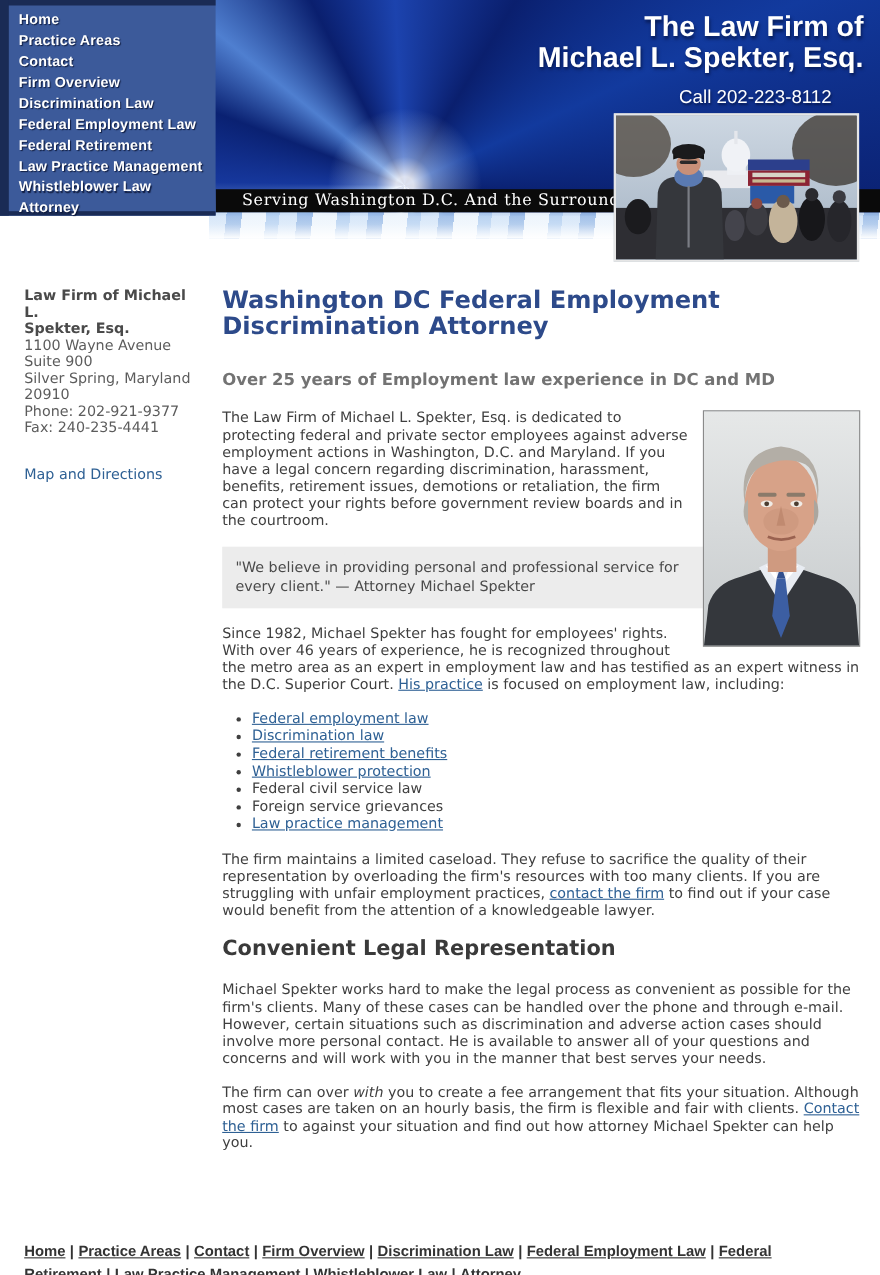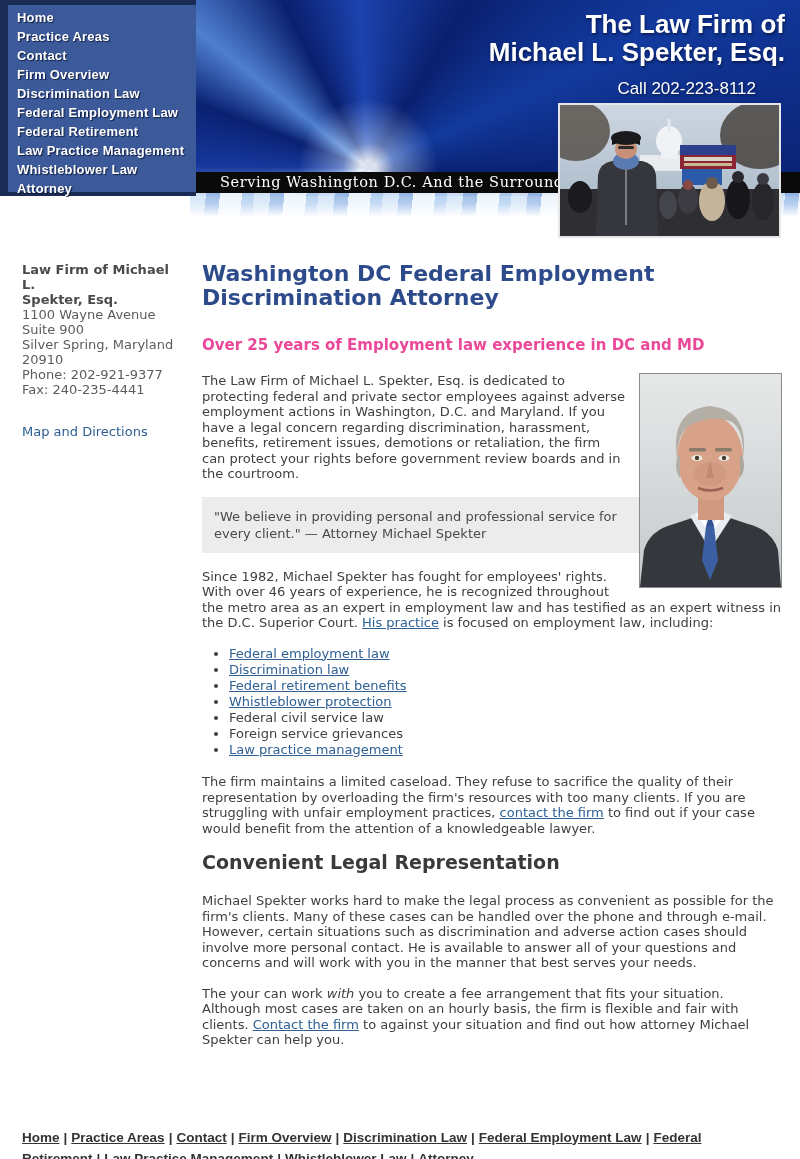--- a/index.html
+++ b/index.html
@@ -71,21 +71,21 @@
   .sidebar .firm-name { font-weight:bold; color:#4a4a4a; }
   .sidebar .addr { color:#5c5c5c; }
   .sidebar .map-link {
     display:inline-block; margin-top:27px; color:#2e6094; cursor:pointer;
   }
   .main { width:580px; margin-left:22px; flex:none; }
   .main h1 {
     font-size:22px; line-height:24px; color:#2d4a8a; font-weight:bold; margin-bottom:26px;
     font-family:"DejaVu Sans", sans-serif;
   }
-  .main h2 { font-size:15px; color:#ec4899; font-weight:bold; margin-bottom:19px; }
+  .main h2 { font-size:15px; color:#737373; font-weight:bold; margin-bottom:19px; }
   .main h3 { font-size:19px; color:#3a3a3a; font-weight:bold; margin:15px 0 20px; }
   .main p { font-size:13px; line-height:15.5px; margin-bottom:15px; }
   .main a.tlink { color:#2e6094; text-decoration:underline; cursor:pointer; }
   .attorney-photo {
     float:right; width:143px; height:215px; margin-left:12px; margin-bottom:6px;
     border:1px solid #8a8a8a; background:#dfe3e4;
   }
   .attorney-photo svg { display:block; }
   .quote-box {
     background:#ececec; color:#4a4a4a; padding:11px 12px; margin:14px 0 16px;
@@ -250,21 +250,21 @@
       <li><span>Foreign service grievances</span></li>
       <li><a class="tlink">Law practice management</a></li>
     </ul>
 
     <p><span>The firm maintains a limited caseload. They refuse to sacrifice the quality of their representation by overloading the firm's resources with too many clients. If you are struggling with unfair employment practices, </span><a class="tlink">contact the firm</a><span> to find out if your case would benefit from the attention of a knowledgeable lawyer.</span></p>
 
     <h3>Convenient Legal Representation</h3>
 
     <p>Michael Spekter works hard to make the legal process as convenient as possible for the firm's clients. Many of these cases can be handled over the phone and through e-mail. However, certain situations such as discrimination and adverse action cases should involve more personal contact. He is available to answer all of your questions and concerns and will work with you in the manner that best serves your needs.</p>
 
-    <p><span>The your can work </span><span class="ital">with</span><span> you to create a fee arrangement that fits your situation. Although most cases are taken on an hourly basis, the firm is flexible and fair with clients. </span><a class="tlink">Contact the firm</a><span> to against your situation and find out how attorney Michael Spekter can help you.</span></p>
+    <p><span>The firm can over </span><span class="ital">with</span><span> you to create a fee arrangement that fits your situation. Although most cases are taken on an hourly basis, the firm is flexible and fair with clients. </span><a class="tlink">Contact the firm</a><span> to against your situation and find out how attorney Michael Spekter can help you.</span></p>
   </main>
 </div>
 
 <footer class="footer">
   <div class="fnav">
     <a>Home</a><span class="sep">|</span><a>Practice Areas</a><span class="sep">|</span><a>Contact</a><span class="sep">|</span><a>Firm Overview</a><span class="sep">|</span><a>Discrimination Law</a><span class="sep">|</span><a>Federal Employment Law</a><span class="sep">|</span><a>Federal Retirement</a><span class="sep">|</span><a>Law Practice Management</a><span class="sep">|</span><a>Whistleblower Law</a><span class="sep">|</span><a>Attorney</a>
   </div>
 
 </footer>
 

